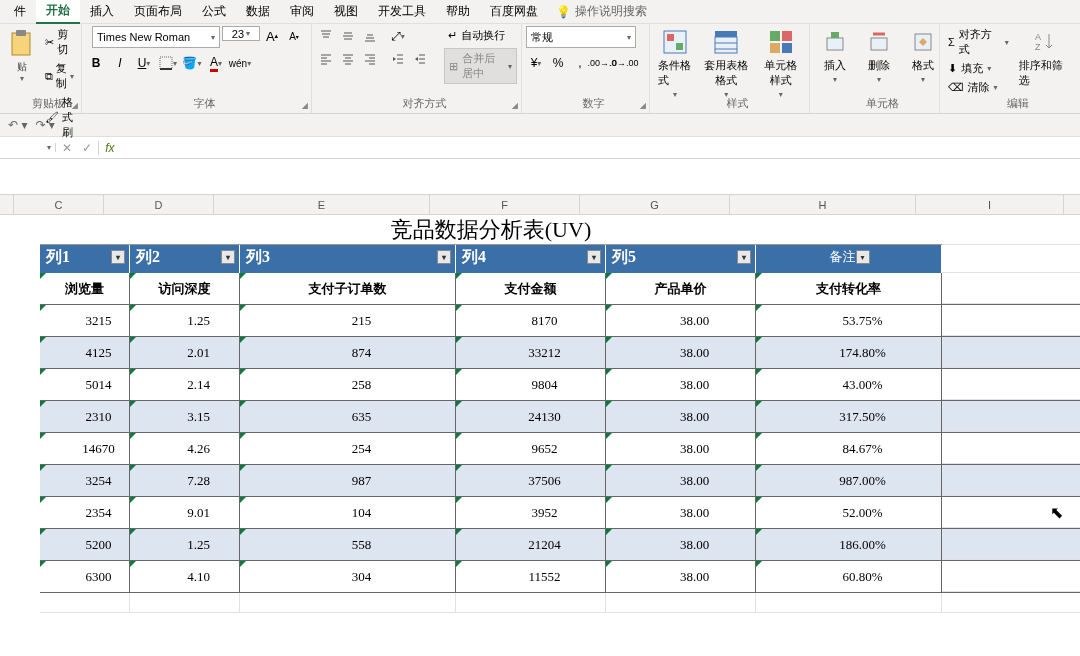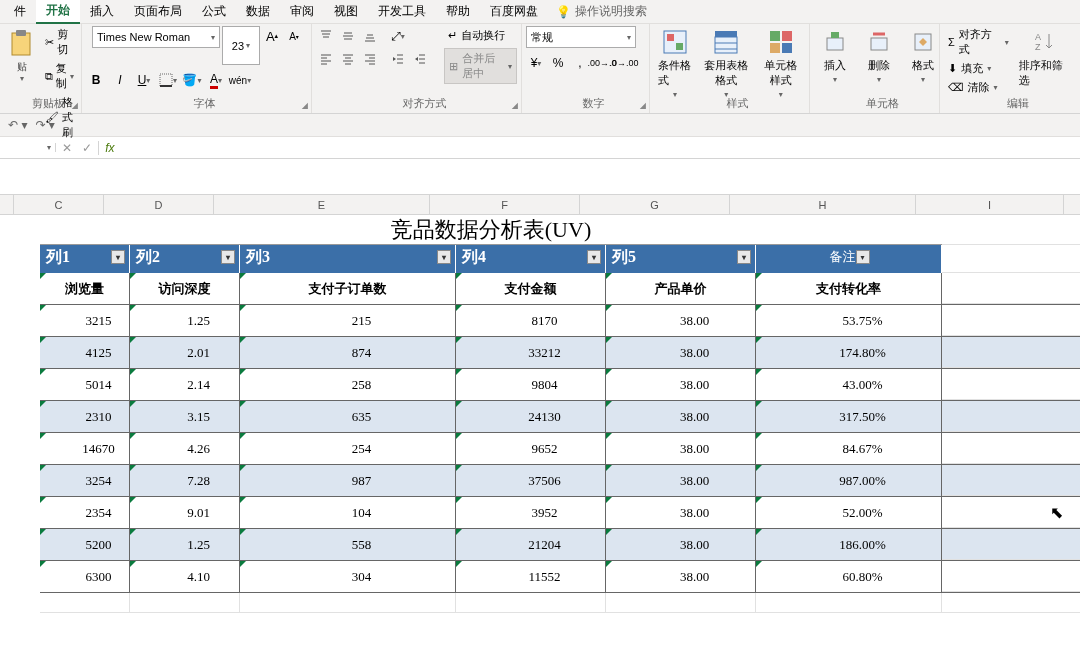--- a/index.html
+++ b/index.html
@@ -21,21 +21,21 @@
     
     
     .clipboard-left { display: flex; flex-direction: column; align-items: center; padding: 2px; }
     .paste-icon { width: 32px; height: 32px; display: flex; align-items: center; justify-content: center; }
     .clipboard-right { display: flex; flex-direction: column; gap: 2px; font-size: 11px; }
     .clip-btn { display: flex; align-items: center; gap: 3px; padding: 1px 3px; cursor: pointer; }
     
     
     .font-row1 { display: flex; gap: 2px; margin-bottom: 3px; }
     .font-select { width: 128px; height: 22px; border: 1px solid #ababab; background: #fff; font-size: 11px; padding: 0 4px; display: flex; align-items: center; justify-content: space-between; margin-left: 6px; }
-    .fontsize-select { width: 38px; height: 39px; border: 1px solid #ababab; background: #fff; font-size: 11px; display: flex; align-items: center; justify-content: center; gap: 2px; }
+    .fontsize-select { width: 38px; height: 15px; border: 1px solid #ababab; background: #fff; font-size: 11px; display: flex; align-items: center; justify-content: center; gap: 2px; }
     .font-btn { width: 20px; height: 20px; display: flex; align-items: center; justify-content: center; cursor: pointer; font-size: 12px; }
     .font-row2 { display: flex; gap: 4px; }
     
     
     .align-cols { display: flex; flex-direction: column; gap: 3px; }
     .align-row { display: flex; gap: 2px; }
     .align-btn { width: 20px; height: 20px; display: flex; align-items: center; justify-content: center; cursor: pointer; }
     .align-btn svg { width: 14px; height: 14px; }
     
     .wrap-merge { display: flex; flex-direction: column; gap: 3px; margin-left: 12px; }

